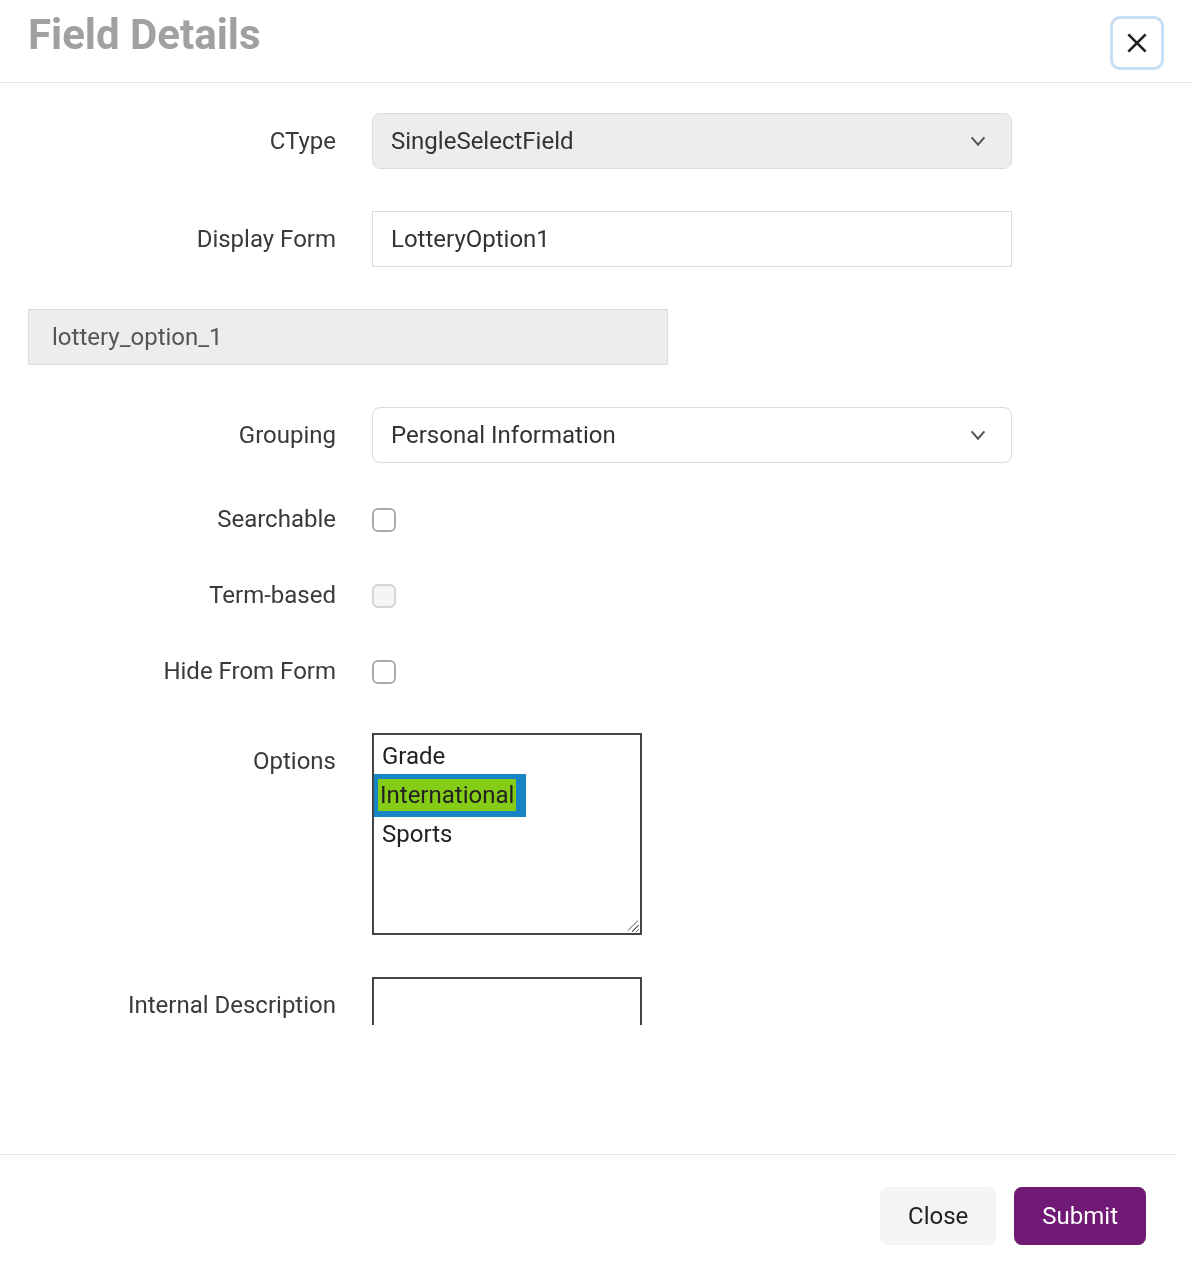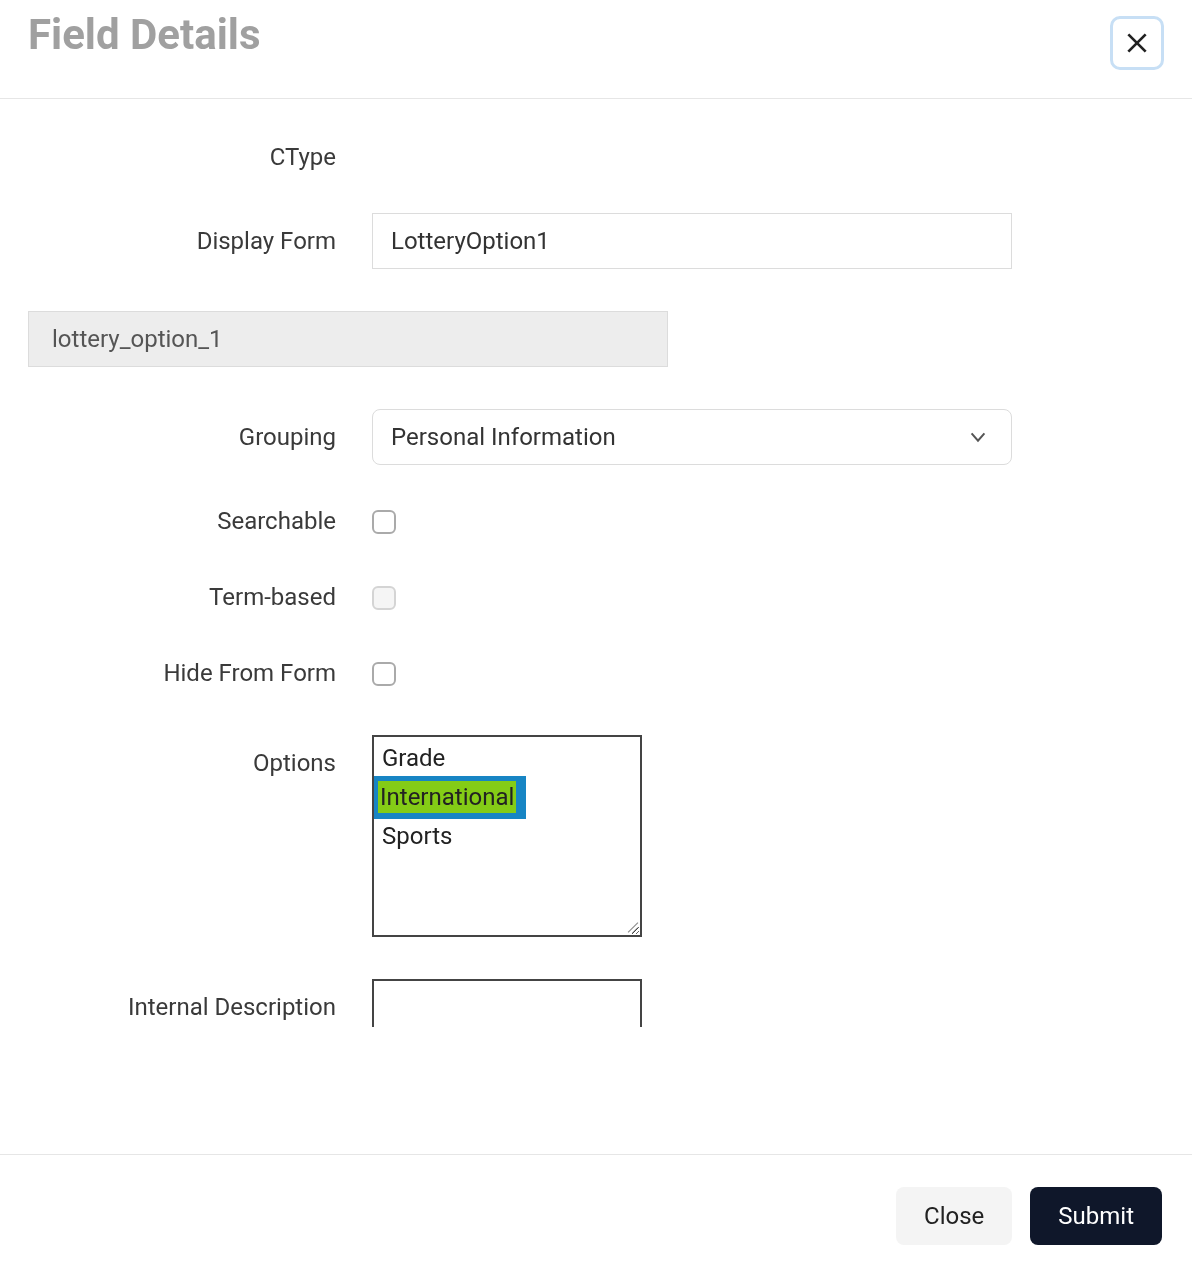--- a/index.html
+++ b/index.html
@@ -13,21 +13,21 @@
     color: #333;
     width: 1192px;
     height: 1276px;
     position: relative;
     overflow: hidden;
   }
   .modal-header {
     display: flex;
     justify-content: space-between;
     align-items: flex-start;
-    padding: 10px 28px 28px 28px;
+    padding: 10px 28px 12px 28px;
     border-bottom: 1px solid #e6e6e6;
   }
   .modal-title {
     font-size: 42px;
     font-weight: 700;
     color: #a0a0a0;
   }
   .close-x {
     width: 54px;
     height: 54px;
@@ -194,21 +194,21 @@
     padding: 8px;
     font-size: 20px;
     font-family: inherit;
     resize: none;
     display: block;
   }
   .modal-footer {
     position: absolute;
     bottom: 0;
     left: 0;
-    right: 0;
+    right: 16px;
     height: 122px;
     background: #fff;
     border-top: 1px solid #e6e6e6;
     display: flex;
     justify-content: flex-end;
     align-items: center;
     padding: 0 30px;
     gap: 18px;
   }
   .btn {
@@ -218,40 +218,50 @@
     font-size: 24px;
     font-family: inherit;
     cursor: pointer;
     border: none;
   }
   .btn-secondary {
     background: #f4f4f4;
     color: #222;
   }
   .btn-primary {
-    background: #0f172a;
+    background: #701a75;
     color: #fff;
   }
 </style>
 </head>
 <body>
 
 <div class="modal-header">
   <h1 class="modal-title">Field Details</h1>
   <button class="close-x">
     <svg viewBox="0 0 24 24" fill="none">
       <path d="M4 4 L20 20 M20 4 L4 20"></path>
     </svg>
   </button>
 </div>
 
 <div class="form-body">
 
   <div class="form-row">
     <div class="form-label">CType</div>
+    <div class="form-control-wrap">
+      <div class="select-control">
+        <span>SingleSelectField</span>
+        <span class="select-chevron">
+          <svg viewBox="0 0 24 24">
+              <polyline points="5 8 12 16 19 8"></polyline>
+            </svg>
+        </span>
+      </div>
+    </div>
   </div>
 
   <div class="form-row">
     <div class="form-label">Display Form</div>
     <div class="form-control-wrap">
       <input type="text" class="text-input" value="LotteryOption1" style="">
     </div>
   </div>
 
   <div class="form-row">

